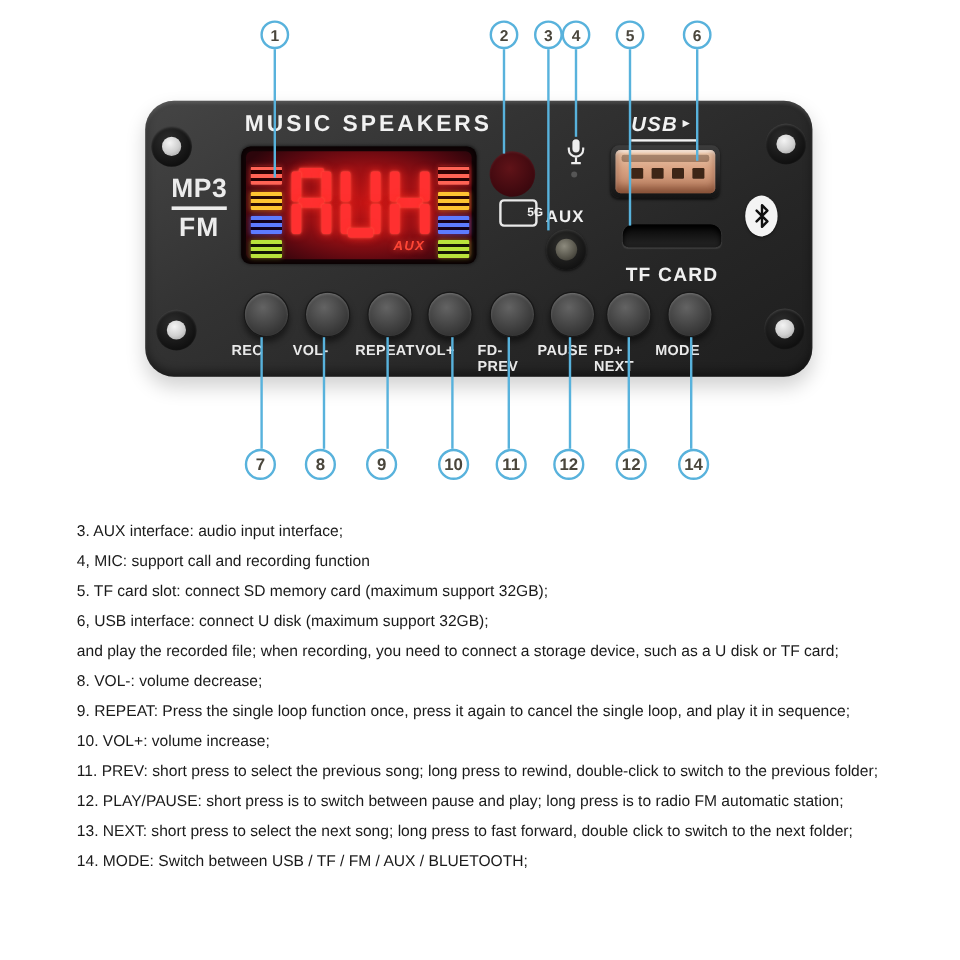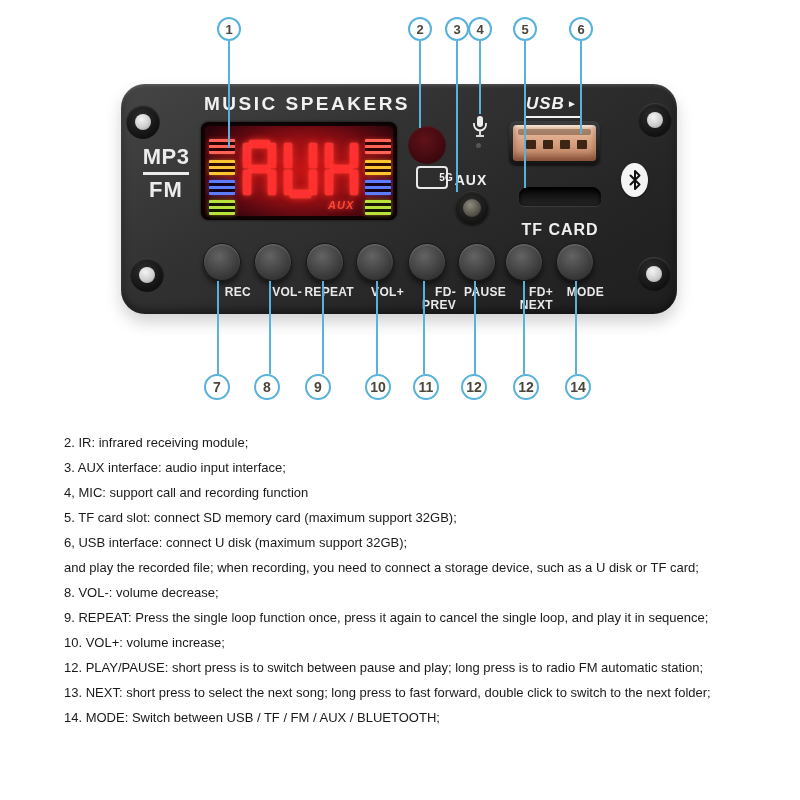--- a/index.html
+++ b/index.html
@@ -125,21 +125,21 @@
   }
 
   
   .pbtn {
     position:absolute; top:159px; width:38px; height:38px; border-radius:50%;
     background:radial-gradient(circle at 42% 34%, #636363, #404040 55%, #2b2b2b 88%);
     border:1px solid #181818;
     box-shadow:0 4px 5px rgba(0,0,0,0.5), inset 0 1px 2px rgba(255,255,255,0.22);
   }
   .pbtn-label {
-    position:absolute; top:202px; width:58px; text-align:right; color:#e9e9e9;
+    position:absolute; top:202px; width:58px; text-align:left; color:#e9e9e9;
     font-weight:bold; font-size:12px; line-height:13px; letter-spacing:0.3px; white-space:pre-line;
   }
 
   
   .co {
     position:absolute; border:2px solid #58b2dc; border-radius:50%;
     color:#4a463c; font-weight:bold; display:flex; align-items:center; justify-content:center;
     background:transparent;
   }
   .co.top { width:24px; height:24px; font-size:13px; }
@@ -295,26 +295,26 @@
       <div class="co bot" style="left: 413px; top: 374px;">11</div>
       <div class="cl" style="left: 423px; top: 281px; height: 93px;"></div>
       <div class="co bot" style="left: 461px; top: 374px;">12</div>
       <div class="cl" style="left: 474px; top: 281px; height: 93px;"></div>
       <div class="co bot" style="left: 513px; top: 374px;">12</div>
       <div class="cl" style="left: 523px; top: 281px; height: 93px;"></div>
       <div class="co bot" style="left: 565px; top: 374px;">14</div>
       <div class="cl" style="left: 575px; top: 281px; height: 93px;"></div>
     </div>
   <div class="desc" id="desc">
-      <div>2. IR: infrared receiving module;</div>
       <div>3. AUX interface: audio input interface;</div>
       <div>4, MIC: support call and recording function</div>
       <div>5. TF card slot: connect SD memory card (maximum support 32GB);</div>
       <div>6, USB interface: connect U disk (maximum support 32GB);</div>
       <div>and play the recorded file; when recording, you need to connect a storage device, such as a U disk or TF card;</div>
       <div>8. VOL-: volume decrease;</div>
       <div>9. REPEAT: Press the single loop function once, press it again to cancel the single loop, and play it in sequence;</div>
       <div>10. VOL+: volume increase;</div>
+      <div>11. PREV: short press to select the previous song; long press to rewind, double-click to switch to the previous folder;</div>
       <div>12. PLAY/PAUSE: short press is to switch between pause and play; long press is to radio FM automatic station;</div>
       <div>13. NEXT: short press to select the next song; long press to fast forward, double click to switch to the next folder;</div>
       <div>14. MODE: Switch between USB / TF / FM / AUX / BLUETOOTH;</div>
     </div>
 </div>
 
 </body></html>

